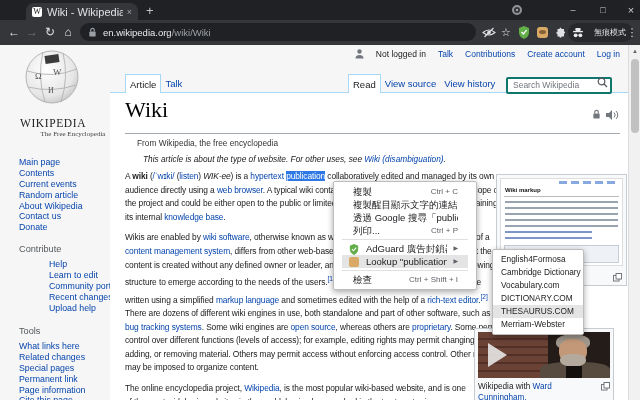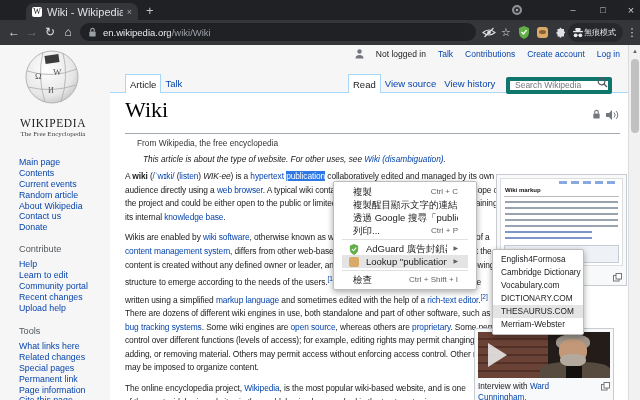--- a/index.html
+++ b/index.html
@@ -22,39 +22,39 @@
     line-height:20px;text-align:center;}
   .toolbar{position:absolute;left:0;top:20px;width:640px;height:25px;background:#35363a;}
   .navic{position:absolute;top:0;height:25px;line-height:25px;font-size:12px;color:#dfe1e5;text-align:center;width:16px;}
   .omnibox{position:absolute;left:80px;top:3px;width:396px;height:18px;background:#202124;border-radius:9px;
     display:flex;align-items:center;padding:0 8px;box-sizing:border-box;}
   .url-domain{font-size:9.5px;color:#e8eaed;margin-left:6px;white-space:nowrap;}
   .url-path{font-size:9.5px;color:#9aa0a6;white-space:nowrap;}
   .tbicon{position:absolute;top:5px;}
   .incog-chip{position:absolute;left:568px;top:3px;height:19px;border-radius:9.5px;background:#27282b;
     display:flex;align-items:center;padding:0 7px 0 4px;}
-  .incog-chip span{font-size:8px;color:#e8eaed;margin-left:0;white-space:nowrap;}
+  .incog-chip span{font-size:8px;color:#e8eaed;margin-left:10px;white-space:nowrap;}
   
   .page{position:absolute;left:0;top:45px;width:640px;height:355px;background:#f6f6f6;overflow:hidden;}
   .wordmark{position:absolute;left:0;top:72px;width:106px;text-align:center;
     font-family:"Liberation Serif",serif;font-size:11.5px;letter-spacing:.6px;color:#1b1b1b;}
   .tagline{position:absolute;left:0;top:85px;width:106px;text-align:center;
-    font-family:"Liberation Serif",serif;font-size:7px;color:#444;}
+    font-family:"Liberation Serif",serif;font-size:7px;color:#444;padding-left:20px;}
   .snav{position:absolute;left:19px;font-size:8.8px;color:#0645ad;}
   .snav div{height:10.9px;line-height:10.9px;white-space:nowrap;}
   .shead{position:absolute;left:19px;font-size:9.2px;color:#54595d;}
   .pbar{position:absolute;right:20px;top:4px;display:flex;align-items:center;font-size:8.5px;color:#202122;}
   .pbar span{margin-left:12px;white-space:nowrap;}
   .pbar .plink{color:#0645ad;}
   .vtabs{position:absolute;top:29px;display:flex;height:19px;z-index:2;}
   .vtab{height:19px;line-height:19px;padding:0 4px;font-size:9.5px;color:#0645ad;white-space:nowrap;}
   .vtab.active{background:#fff;color:#222;border:1px solid #a7d7f9;border-bottom:none;box-sizing:border-box;}
   .headrule{position:absolute;left:110px;right:12px;top:47px;height:1px;background:#a7d7f9;z-index:1;}
   .searchbox{position:absolute;left:506px;top:29px;width:106px;height:17px;z-index:2;}
-  .searchbox input{width:100%;height:100%;box-sizing:border-box;border:4px solid #0f766e;border-radius:2px;
+  .searchbox input{width:100%;height:100%;box-sizing:border-box;border:2px solid #0f766e;border-radius:2px;
     font-size:8.5px;padding:0 18px 0 5px;color:#202122;font-family:"Liberation Sans",sans-serif;}
   .searchbox input::placeholder{color:#72777d;}
   .content{position:absolute;left:110px;top:48px;right:12px;bottom:0;background:#fff;}
   .pagetitle{position:absolute;left:15px;top:4px;font-family:"Liberation Serif",serif;font-size:22px;color:#000;}
   .titlerule{position:absolute;left:15px;right:8px;top:40px;height:1px;background:#a2a9b1;}
   .subtitle{position:absolute;left:15px;top:45px;font-size:8.3px;color:#333;padding-left:12px;}
   .hatnote{position:absolute;left:33px;top:61px;width:440px;font-size:8.3px;font-style:italic;color:#202122;}
   .bodyflow{position:absolute;left:15px;top:77px;width:380px;}
   .bodyflow p{margin:0 0 7px 0;font-size:8.4px;line-height:13.6px;letter-spacing:-0.1px;color:#202122;}
   .p2{max-height:151px;overflow:hidden;}
@@ -202,21 +202,21 @@
     <div class="snav" style="top:112px;">
         <div>Main page</div>
         <div>Contents</div>
         <div>Current events</div>
         <div>Random article</div>
         <div>About Wikipedia</div>
         <div>Contact us</div>
         <div>Donate</div>
       </div>
     <div class="shead" style="top:199px;">Contribute</div>
-    <div class="snav" style="top:214px;">
+    <div class="snav" style="top:214px;margin-left:30px;">
         <div>Help</div>
         <div>Learn to edit</div>
         <div>Community portal</div>
         <div>Recent changes</div>
         <div>Upload help</div>
       </div>
     <div class="shead" style="top:281px;">Tools</div>
     <div class="snav" style="top:296px;">
         <div>What links here</div>
         <div>Related changes</div>
@@ -298,21 +298,21 @@
         <div class="vimg">
           <div class="brick"></div>
           <div class="hair"></div>
           <div class="jacket"></div>
           <div class="face"></div>
           <div class="beard"></div>
           <div class="shirt"></div>
           <div class="playbtn"></div>
         </div>
         <div class="vcap">
-          <span><span>Interview with </span><span class="link">Ward Cunningham,</span></span>
+          <span><span>Wikipedia with </span><span class="link">Ward Cunningham,</span></span>
           <svg style="position:absolute;right:0;top:1px;" width="9" height="9" viewBox="0 0 9 9">
             <rect x="0.5" y="2.5" width="5.5" height="5.5" fill="#fff" stroke="#72777d" stroke-width="1"></rect>
             <rect x="3" y="0.5" width="5.5" height="5.5" fill="#fff" stroke="#72777d" stroke-width="1"></rect>
           </svg>
           
         </div>
       </div>
     </div>
 
     <div class="sbar">

